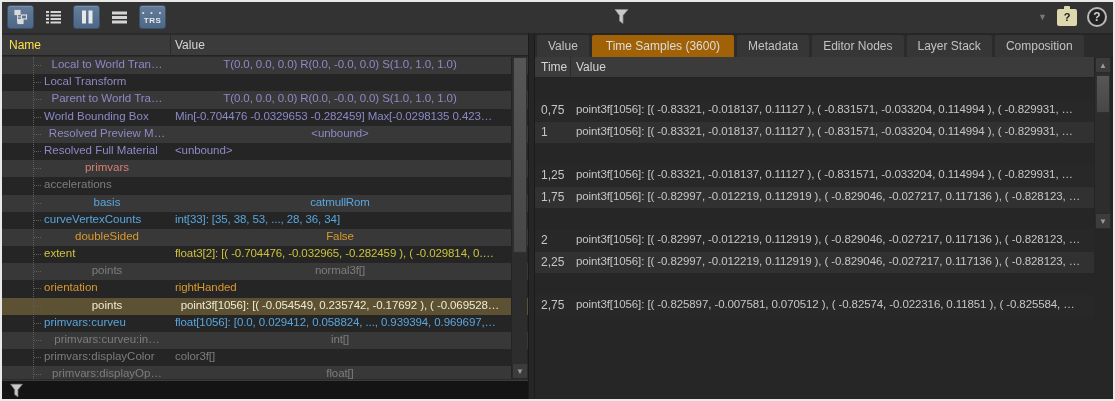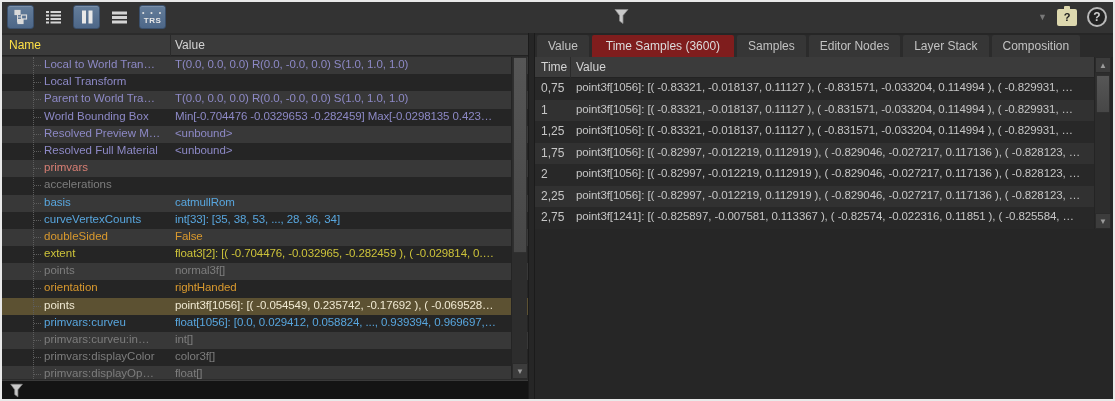--- a/index.html
+++ b/index.html
@@ -40,21 +40,21 @@
   }
   
   .left-panel{position:absolute;left:0;top:31px;width:526px;height:366px;background:#2b2b2b;}
   .lheader{position:absolute;left:0;top:2px;width:100%;height:21px;background:#3b3b3b;border-bottom:1px solid #232323;}
   .lheader .hname{position:absolute;left:7px;top:3px;font-size:12px;color:#fde047;}
   .lheader .hval{position:absolute;left:173px;top:3px;font-size:12px;color:#d4d4d4;}
   .lheader .hsep{position:absolute;left:168px;top:0;width:1px;height:21px;background:#2a2a2a;}
   .lrows{position:absolute;left:0;top:24px;width:100%;height:322px;overflow:hidden;}
   .treeline{position:absolute;left:31px;top:0;height:100%;width:0;border-left:1px dotted #5d5d5d;z-index:3;}
   .lrow{position:relative;width:100%;height:17.2px;white-space:nowrap;}
-  .lrow.odd{background:#383838;}
+  .lrow.odd{background:#383838;text-align:center;}
   .lrow.even{background:#252525;}
   .lrow.selected{background:#5c5132;}
   .lrow::before{content:"";position:absolute;left:32px;top:8px;width:7px;border-top:1px dotted #5d5d5d;}
   .lname{position:absolute;left:42px;top:1px;width:126px;overflow:hidden;font-size:11.5px;}
   .lval{position:absolute;left:173px;top:1px;width:330px;overflow:hidden;font-size:11.5px;letter-spacing:-0.1px;}
   .c-purple{color:var(--purple);}
   .c-blue{color:var(--blue);}
   .c-orange{color:var(--orange);}
   .c-yellow{color:var(--yellow);}
   .c-red{color:var(--red);}
@@ -68,28 +68,28 @@
   .lfilter .fico{position:absolute;left:6px;top:1px;}
   
   .divider{position:absolute;left:526px;top:31px;width:7px;height:366px;background:#262626;border-left:1px solid #1b1b1b;border-right:1px solid #1b1b1b;}
   
   .right-panel{position:absolute;left:533px;top:31px;width:578px;height:366px;background:#262626;}
   .tabbar{position:absolute;left:0;top:2px;width:100%;height:22px;background:#2b2b2b;display:flex;gap:3px;padding-left:2px;}
   .tab{
     height:22px;padding:0 11px;display:flex;align-items:center;
     background:#363636;color:#c2c2c2;font-size:12px;border-radius:2px 2px 0 0;
   }
-  .tab.active{background:#7f1d1d;color:#dcdcdc;padding:0 14px;}
+  .tab.active{background:#a16207;color:#dcdcdc;padding:0 14px;}
   .rheader{position:absolute;left:0;top:24px;width:559px;height:21px;background:#3b3b3b;border-bottom:1px solid #232323;}
   .rheader .htime{position:absolute;left:6px;top:3px;font-size:12px;color:#d4d4d4;}
   .rheader .hval{position:absolute;left:41px;top:3px;font-size:12px;color:#d4d4d4;}
   .rheader .hsep{position:absolute;left:35px;top:0;width:1px;height:21px;background:#2a2a2a;}
   .rrows{position:absolute;left:0;top:45px;width:559px;overflow:hidden;}
   .rrow{position:relative;width:100%;height:21.5px;white-space:nowrap;}
-  .rrow.odd{background:#282828;}
+  .rrow.odd{background:#282828;margin-top:22px;}
   .rrow.even{background:#313131;}
   .rtime{position:absolute;left:6px;top:3px;font-size:12px;color:#c6c6c6;}
   .rval{position:absolute;left:41px;top:3px;width:514px;overflow:hidden;font-size:11.5px;letter-spacing:-0.1px;color:#c6c6c6;}
   .rscroll{position:absolute;left:559px;top:24px;width:16px;height:172px;background:#2d2d2d;border-left:1px solid #242424;}
   .rscroll .up{top:0;}
   .rscroll .down{bottom:0;}
   .rthumb{position:absolute;left:1px;top:18px;width:14px;height:38px;background:linear-gradient(#565656,#474747);border:1px solid #303030;border-radius:1px;}
   
   .fsvg{display:block;}
 </style>
@@ -266,21 +266,21 @@
       </span>
     </div>
   </div>
 
   <div class="divider"></div>
 
   <div class="right-panel">
     <div class="tabbar" id="tabbar">
         <div class="tab">Value</div>
         <div class="tab active">Time Samples (3600)</div>
-        <div class="tab">Samples</div>
+        <div class="tab">Metadata</div>
         <div class="tab">Editor Nodes</div>
         <div class="tab">Layer Stack</div>
         <div class="tab">Composition</div>
       </div>
     <div class="rheader">
       <span class="htime">Time</span>
       <span class="hsep"></span>
       <span class="hval">Value</span>
     </div>
     <div class="rrows" id="rrows">
@@ -303,21 +303,21 @@
         <div class="rrow odd">
           <span class="rtime">2</span>
           <span class="rval">point3f[1056]: [( -0.82997, -0.012219, 0.112919 ), ( -0.829046, -0.027217, 0.117136 ), ( -0.828123, …</span>
         </div>
         <div class="rrow even">
           <span class="rtime">2,25</span>
           <span class="rval">point3f[1056]: [( -0.82997, -0.012219, 0.112919 ), ( -0.829046, -0.027217, 0.117136 ), ( -0.828123, …</span>
         </div>
         <div class="rrow odd">
           <span class="rtime">2,75</span>
-          <span class="rval">point3f[1241]: [( -0.825897, -0.007581, 0.113367 ), ( -0.82574, -0.022316, 0.11851 ), ( -0.825584, …</span>
+          <span class="rval">point3f[1056]: [( -0.825897, -0.007581, 0.070512 ), ( -0.82574, -0.022316, 0.11851 ), ( -0.825584, …</span>
         </div>
       </div>
     <div class="rscroll">
       <div class="sarrow up">▲</div>
       <div class="rthumb"></div>
       <div class="sarrow down">▼</div>
     </div>
   </div>
 
 </div>

